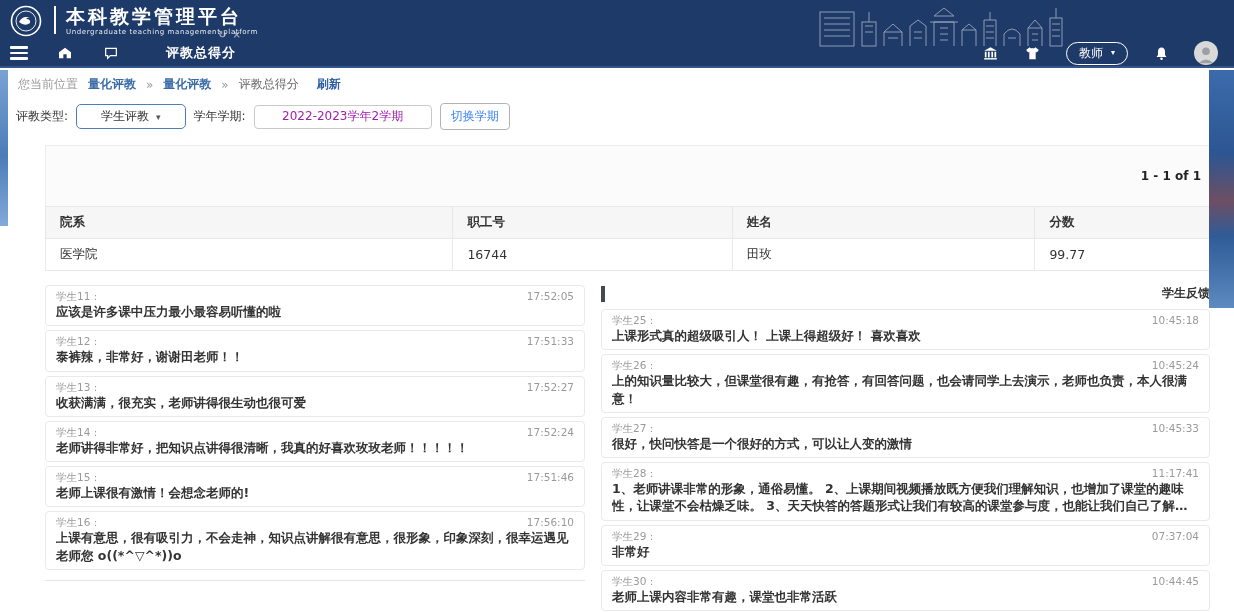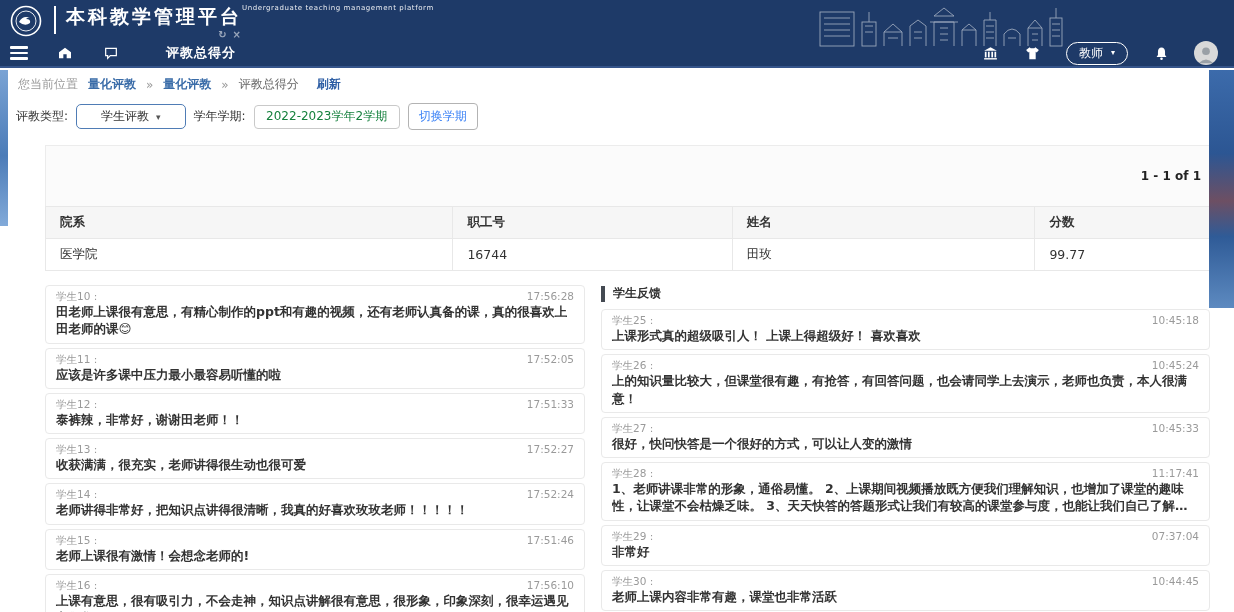--- a/index.html
+++ b/index.html
@@ -8,21 +8,21 @@
   .page { position:relative; width:1234px; height:612px; overflow:hidden; background:#fff; }
 
   
   .header { position:relative; height:68px; background:#1e3a68; color:#fff; border-bottom:2px solid #35548a; }
   .header-top { display:flex; align-items:flex-start; height:40px; padding:4px 0 0 10px; }
   .logo-seal { width:32px; height:32px; flex:0 0 auto; margin-top:1px; }
   .uni-block { display:flex; flex-direction:column; margin-left:8px; }
   .uni-cn { font-family:"DejaVu Serif","Liberation Serif",serif; font-style:italic; font-weight:bold; font-size:21px; line-height:24px; letter-spacing:2px; }
   .uni-en { font-size:7px; letter-spacing:1.6px; opacity:.9; }
   .v-div { width:2px; height:28px; background:#fff; margin:2px 10px 0 12px; }
-  .plat-block { display:flex; }
+  .plat-block { display:flex; flex-direction:column; }
   .plat-cn { font-size:19px; font-weight:bold; line-height:24px; letter-spacing:3px; }
   .plat-en { font-size:7px; letter-spacing:.6px; opacity:.9; }
   .skyline { position:absolute; left:818px; top:2px; width:255px; height:46px; opacity:.55; }
   .header-nav { display:flex; align-items:center; height:26px; padding:0 16px 0 10px; }
   .nav-ico { width:18px; height:18px; display:inline-flex; align-items:center; justify-content:center; cursor:pointer; }
   .hamburger { display:inline-flex; flex-direction:column; gap:3px; width:18px; cursor:pointer; }
   .hamburger span { height:2.5px; background:#fff; border-radius:1px; }
   .nav-home { margin-left:28px; }
   .nav-msg { margin-left:28px; }
   .tab { position:relative; margin-left:46px; font-size:13px; font-weight:bold; letter-spacing:1px; cursor:pointer; }
@@ -41,36 +41,36 @@
   
   .crumbbar { margin:0 25px 0 8px; background:#fff; padding:8px 10px 5px; font-size:12px; display:flex; align-items:center; gap:10px; }
   .crumb-prefix { color:#999; }
   .crumb-link { color:#3a6ca8; font-weight:bold; cursor:pointer; }
   .crumb-sep { color:#999; }
   .crumb-current { color:#666; }
   .crumb-refresh { color:#2f5fa5; font-weight:bold; margin-left:8px; cursor:pointer; }
   .filterbar { margin:0 25px 0 8px; background:#fff; padding:5px 8px 9px; display:flex; align-items:center; gap:8px; font-size:12px; color:#333; }
   .select-box { display:flex; align-items:center; gap:7px; border:1px solid #4f7cb5; border-radius:5px; padding:3px 24px; cursor:pointer; background:#fff; }
   .select-caret { font-size:9px; color:#555; }
-  .term-input { border:1px solid #c9c9c9; border-radius:4px; padding:4px 10px; font-size:12px; color:#15803d; width:146px; text-align:center; font-family:inherit; }
+  .term-input { border:1px solid #c9c9c9; border-radius:4px; padding:4px 10px; font-size:12px; color:#a21caf; width:178px; text-align:center; font-family:inherit; }
   .switch-btn { border:1px solid #b3b3b3; border-radius:4px; padding:4px 10px; background:#fff; font-size:12px; color:#3b82f6; cursor:pointer; font-family:inherit; }
 
   
   .table-sect { margin:6px 24px 0 45px; }
   .table-top { background:#fbfbfb; border:1px solid #ececec; border-bottom:none; padding:23px 8px; text-align:right; font-size:12px; font-weight:bold; color:#222; }
   table.score { width:100%; border-collapse:collapse; background:#fff; font-size:12.5px; }
   table.score th { background:#f6f6f6; text-align:left; font-weight:bold; color:#333; padding:7px 14px; border:1px solid #e8e8e8; }
   table.score td { color:#333; padding:7px 14px; border:1px solid #e8e8e8; background:#fff; }
   .col-dept { width:35%; } .col-id { width:24%; } .col-name { width:26%; } .col-score { width:15%; }
 
   
   .comments-row { display:flex; gap:16px; margin:14px 24px 0 45px; align-items:flex-start; }
   .left-col { width:540px; border-bottom:1px solid #e5e5e5; padding-bottom:6px; }
   .right-col { flex:1; border-bottom:1px solid #e5e5e5; padding-bottom:6px; }
-  .fb-title { display:flex; align-items:center; gap:8px; margin:0 0 7px 0; }
+  .fb-title { display:flex; align-items:center; gap:8px; margin:0 0 7px 0;justify-content:space-between; }
   .fb-bar { width:4px; height:16px; background:#444a52; }
   .fb-text { font-size:12px; font-weight:bold; color:#333; }
   .comment-card { border:1px solid #e9e9e9; border-radius:4px; padding:3px 10px 5px; margin-bottom:4px; background:#fff; }
   .c-head { display:flex; justify-content:space-between; font-size:10.5px; color:#9a9a9a; line-height:14px; }
   .c-text { font-size:12.5px; color:#333; font-weight:600; line-height:1.38; }
   .clamp2 { display:-webkit-box; -webkit-line-clamp:2; -webkit-box-orient:vertical; overflow:hidden; }
 </style>
 </head>
 <body>
 
@@ -207,27 +207,20 @@
         </tr>
       </tbody>
     </table>
   </div>
 
   <div class="comments-row">
 
     <div class="left-col">
       <div class="comment-card">
         <div class="c-head">
-            <span>学生10 :</span>
-            <span>17:56:28</span>
-          </div>
-        <div class="c-text">田老师上课很有意思，有精心制作的ppt和有趣的视频，还有老师认真备的课，真的很喜欢上田老师的课😊</div>
-      </div>
-      <div class="comment-card">
-        <div class="c-head">
             <span>学生11 :</span>
             <span>17:52:05</span>
           </div>
         <div class="c-text">应该是许多课中压力最小最容易听懂的啦</div>
       </div>
       <div class="comment-card">
         <div class="c-head">
             <span>学生12 :</span>
             <span>17:51:33</span>
           </div>

